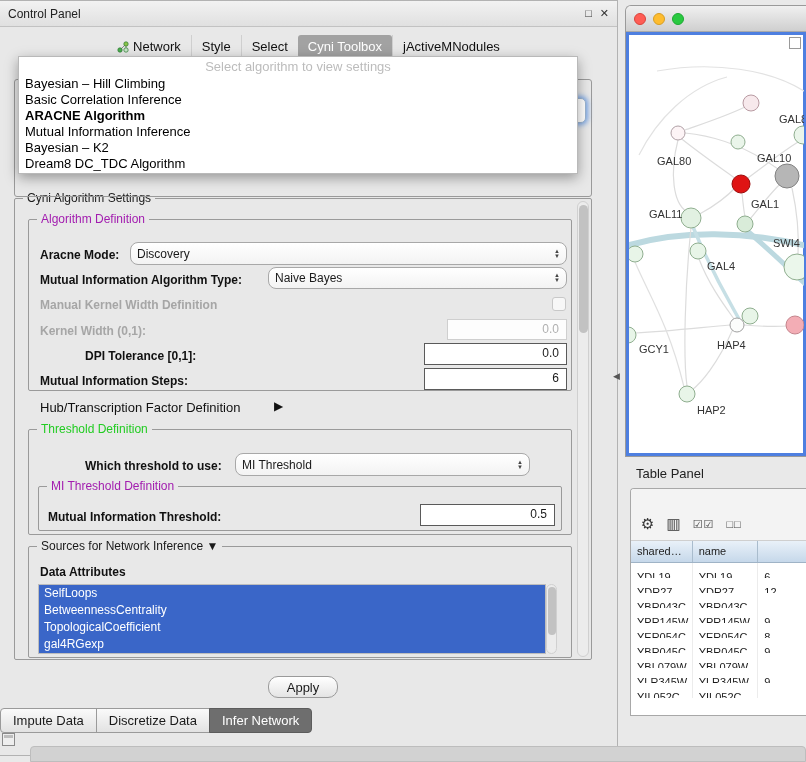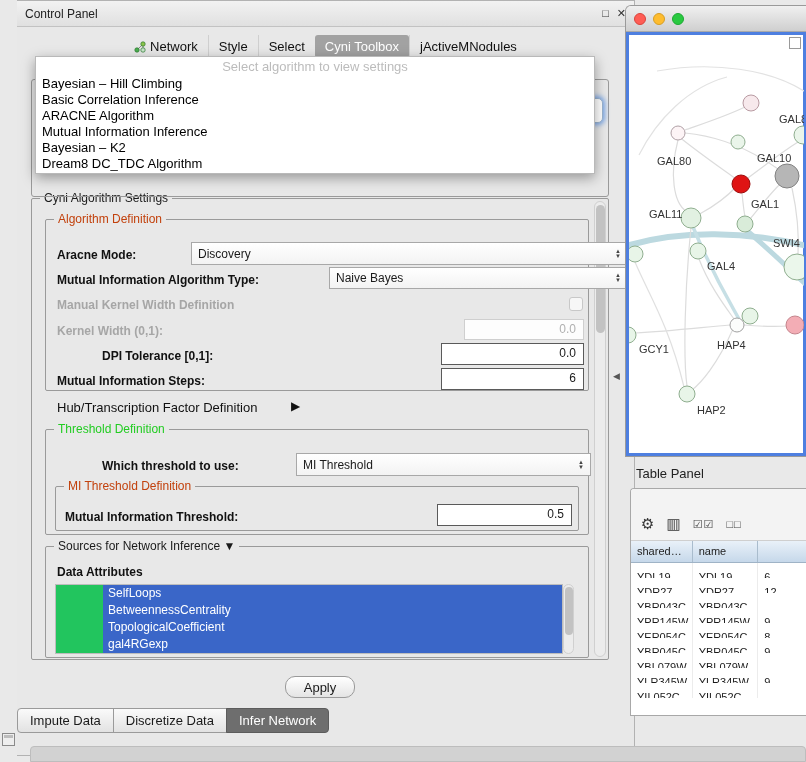--- a/index.html
+++ b/index.html
@@ -2,21 +2,21 @@
 <html><head>
 <meta charset="utf-8">
 <style>
   * { margin:0; padding:0; box-sizing:border-box; }
   html,body { width:806px; height:762px; overflow:hidden; background:#e9e9e9;
     font-family:"Liberation Sans","DejaVu Sans",sans-serif; font-size:12px; color:#1a1a1a; }
   #stage { position:relative; width:806px; height:762px; }
   .abs { position:absolute; }
 
   
-  #control-panel { left:17px; top:0; width:618px; height:756px; background:#e8e8e8;
+  #control-panel { left:0; top:0; width:618px; height:756px; background:#e8e8e8;
     border:1px solid #b2b2b2; border-left:none; }
   #cp-titlebar { left:0; top:0; width:100%; height:26px;
     background:linear-gradient(#f2f2f2,#e0e0e0); border-bottom:1px solid #c2c2c2;
     display:flex; align-items:center; padding:0 8px; }
   #cp-title { font-size:12px; color:#222; }
   .tb-icons { margin-left:auto; display:flex; gap:8px; color:#333; }
   .tb-icons span { cursor:default; font-size:11px; line-height:11px; }
 
   
   #cp-tabs { left:0; top:34px; width:100%; display:flex; justify-content:center; }
@@ -31,53 +31,53 @@
   #combo-sliver { left:552px; top:97px; width:34px; height:25px; background:#fff;
     border:1px solid #9ab4d0; border-radius:5px; z-index:2;
     box-shadow:0 0 5px 2px rgba(95,150,230,.8); }
 
   
   #algo-popup { left:18px; top:55px; width:560px; height:118px; background:#ffffff;
     border:1px solid #b9b9b9; box-shadow:0 4px 12px rgba(0,0,0,.35); z-index:50;
     padding-top:2px; }
   .dd-placeholder { text-align:center; color:#bcbcbc; font-size:13px; height:17px; }
   .dd-item { font-size:13px; padding:0 6px; height:16px; line-height:16px; color:#000; }
-  .dd-item.bold { font-weight:normal; }
+  .dd-item.bold { font-weight:bold; }
 
   
   .fieldset { border:1px solid #9a9a9a; border-radius:2px; }
   .legend { position:absolute; top:-8px; left:8px; background:#e8e8e8; padding:0 4px;
     font-size:12px; white-space:nowrap; }
-  .legend.blue { color:#c2410c;text-align:right; }
+  .legend.blue { color:#a21caf;text-align:right; }
   .legend.green { color:#22cc22; }
 
   #settings-group { left:14px; top:197px; width:578px; height:462px; }
   #algo-def { left:28px; top:218px; width:544px; height:172px; }
   #threshold-group { left:28px; top:428px; width:544px; height:106px; }
   #mi-threshold-group { left:38px; top:485px; width:524px; height:45px; }
   #sources-group { left:28px; top:545px; width:544px; height:112px; }
 
   .lbl { font-size:12px; font-weight:bold; color:#111; white-space:nowrap; }
   .lbl.dis { color:#a6a6a6; }
   .lbl.plain { font-weight:normal; font-size:13px; }
 
   .combo { background:linear-gradient(#ffffff,#f3f3f3); border:1px solid #a8a8a8;
-    border-radius:0; display:flex; align-items:center; padding:0 6px; font-size:12px;margin-left:44px; }
+    border-radius:8px; display:flex; align-items:center; padding:0 6px; font-size:12px; }
   .combo .cval { overflow:hidden; white-space:nowrap; }
   .combo .arrows { margin-left:auto; font-size:6px; line-height:5px; color:#444;
     text-align:center; white-space:pre; }
 
   .tinput { background:#fff; border:1px solid #5a5a5a; font-size:12px; text-align:right;
     padding:2px 7px; }
   .tinput.dis { border:1px solid #cfcfcf; color:#b0b0b0; background:#fdfdfd; }
 
   .checkbox { width:14px; height:14px; border:1px solid #c8c8c8; border-radius:3px;
     background:#f7f7f7; }
 
-  .list { background:#22c55e; border:1px solid #bdbdbd; overflow:hidden;padding-left:47px; }
+  .list { background:#fca5a5; border:1px solid #bdbdbd; overflow:hidden; }
   .list-item { height:17px; line-height:17px; font-size:12px; padding:0 5px;
     background:#3a66c8; color:#fff; }
 
   .scroll-track { background:#ececec; border:1px solid #d0d0d0; border-radius:6px; }
   .scroll-thumb { position:absolute; left:1px; background:#c2c2c2; border-radius:5px; }
 
   #apply-btn { left:268px; top:675px; width:70px; height:22px; border:1px solid #9a9a9a;
     border-radius:10px; background:linear-gradient(#ffffff,#e4e4e4); font-size:13px;
     display:flex; align-items:center; justify-content:center; }
 

